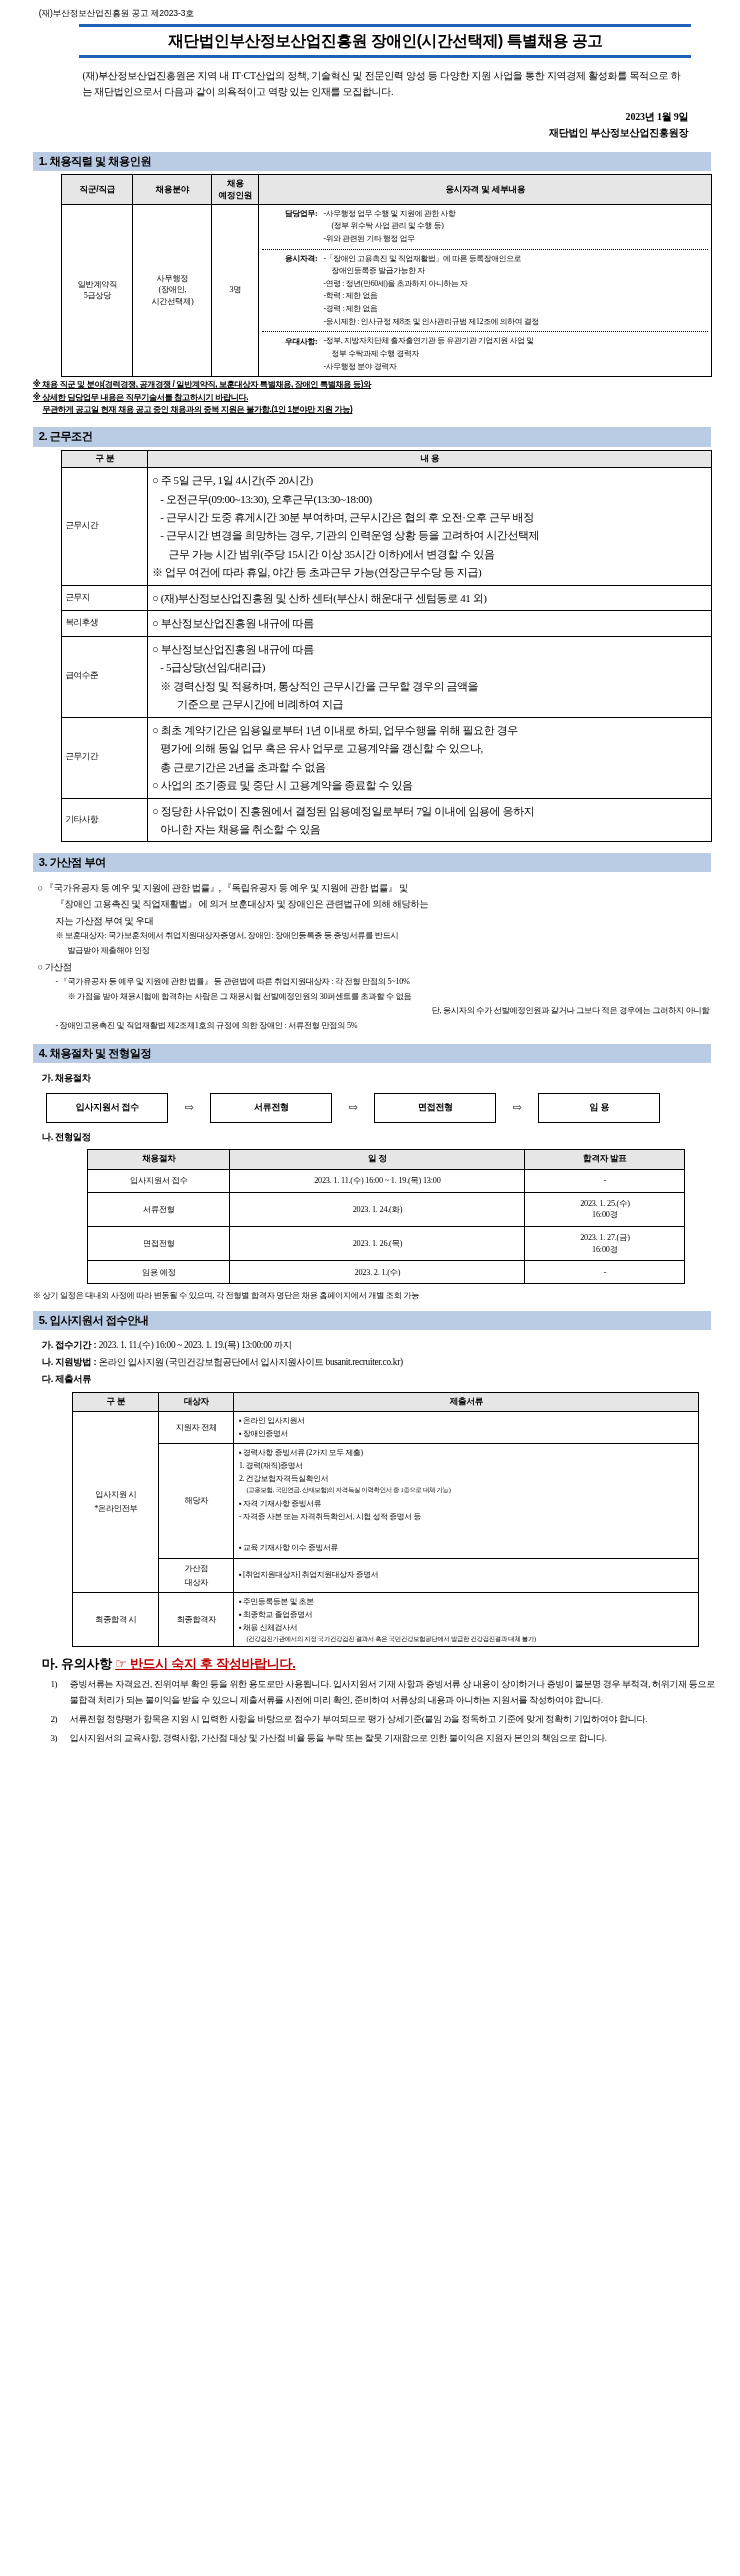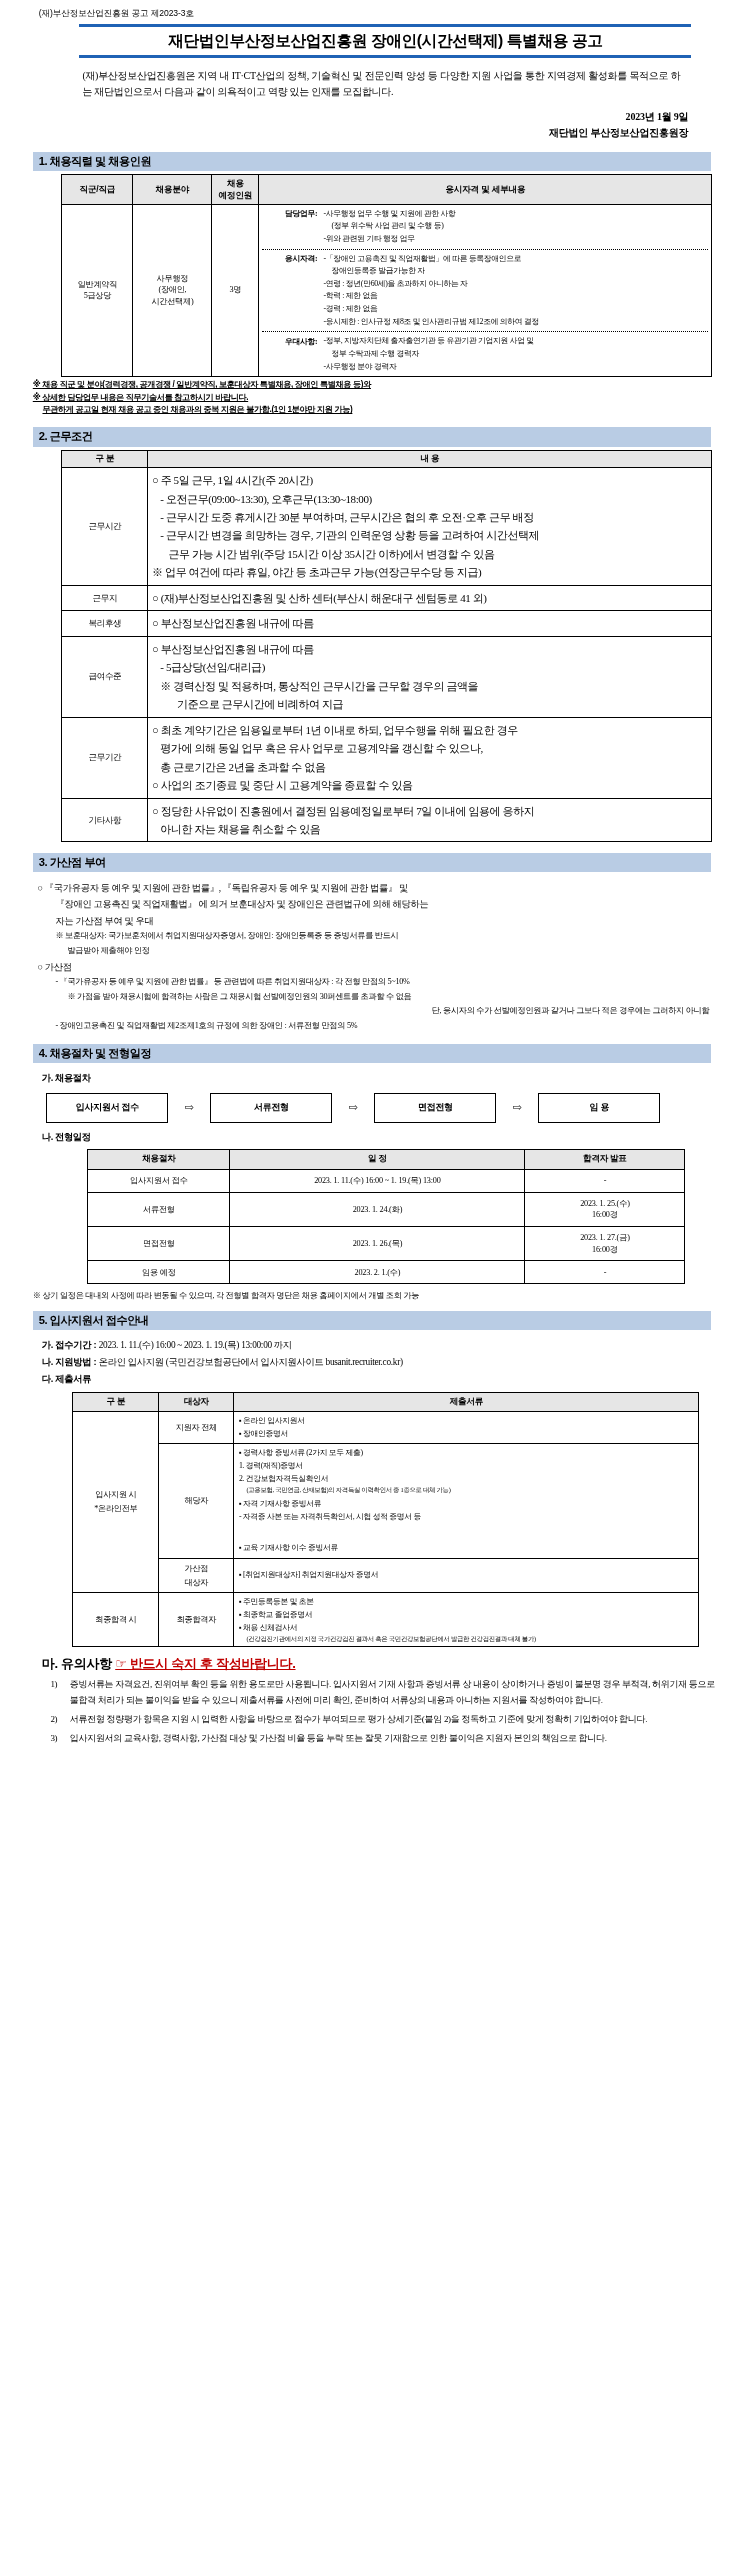--- a/index.html
+++ b/index.html
@@ -129,23 +129,22 @@
     font-size:8.2px;
     font-weight:bold;
     line-height:1.52;
     letter-spacing:-0.4px;
   }
   .notes .u{text-decoration:underline;display:block;}
   .notes .ind{padding-left:9.7px;display:block;text-decoration:underline;}
 
   
   .s2 td.cat{
-    text-align:center;
     font-size:8.6px;
-    font-family:Liberation Sans, sans-serif;
+    font-family:Liberation Mono, monospace;
     letter-spacing:-0.4px;
     border-bottom:1px solid #000;
   }
   .s2 td.body{
     border-bottom:1px solid #000;
     font-size:11px;
     line-height:1.68;
     padding:3px 3.7px;
     letter-spacing:-0.4px;
   }

